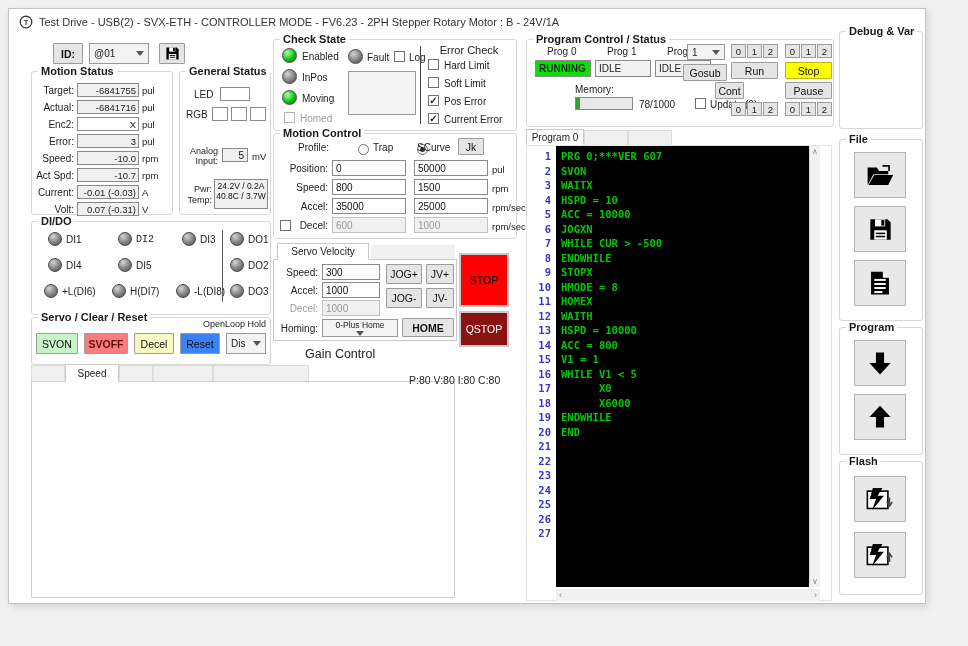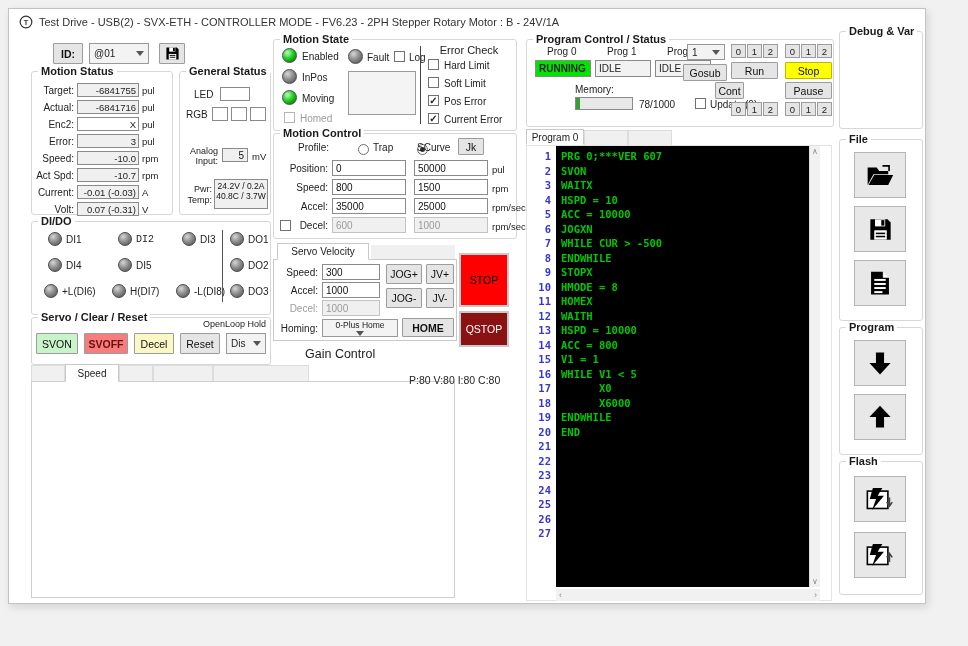--- a/index.html
+++ b/index.html
@@ -203,36 +203,36 @@
     <div class="led abs" style="left:198px;top:62px;width:14px;height:14px;"></div>
       <div class="lbl" style="left:216px;top:64px;">DO3</div>
   </div>
 
   <div class="group" style="left:22px;top:308px;width:238px;height:46px;">
     <div class="glabel">Servo / Clear / Reset</div>
     <div class="lbl sm" style="left:138px;top:1px;width:96px;text-align:right;">OpenLoop Hold</div>
     <div class="btn" style="left:4px;top:15px;width:42px;height:21px;background:#c9f3c9;">SVON</div>
     <div class="btn" style="left:52px;top:15px;width:44px;height:21px;background:#f47d7d;color:#6b0c0c;font-weight:700;">SVOFF</div>
     <div class="btn" style="left:102px;top:15px;width:40px;height:21px;background:#fbf8c5;">Decel</div>
-    <div class="btn" style="left:148px;top:15px;width:40px;height:21px;background:#e5e5e5;">Reset</div>
+    <div class="btn" style="left:148px;top:15px;width:40px;height:21px;background:#3b82f6;">Reset</div>
     <div class="combo" style="left:194px;top:15px;width:40px;height:21px;">
       <span>Dis</span>
       <span class="tri"></span>
     </div>
   </div>
 
   <div class="tab" style="left:22px;top:356px;width:34px;height:17px;"></div>
   <div class="tab sel" style="left:56px;top:355px;width:54px;height:18px;">Speed</div>
   <div class="tab" style="left:110px;top:356px;width:34px;height:17px;"></div>
   <div class="tab" style="left:144px;top:356px;width:60px;height:17px;"></div>
   <div class="tab" style="left:204px;top:356px;width:96px;height:17px;"></div>
   <div class="abs" style="left:22px;top:372px;width:424px;height:217px;background:#fff;border:1px solid #cfcfcf;box-sizing:border-box;"></div>
 
   <div class="group" style="left:264px;top:30px;width:242px;height:90px;">
-    <div class="glabel">Motion State</div>
+    <div class="glabel">Check State</div>
     <div class="led on abs" style="left:8px;top:8px;width:15px;height:15px;"></div>
       <div class="lbl" style="left:28px;top:11px;">Enabled</div>
     <div class="led abs" style="left:8px;top:29px;width:15px;height:15px;"></div>
       <div class="lbl" style="left:28px;top:32px;">InPos</div>
     <div class="led on abs" style="left:8px;top:50px;width:15px;height:15px;"></div>
       <div class="lbl" style="left:28px;top:53px;">Moving</div>
     <span class="cb abs" style="left:10px;top:72px;border-color:#b5b5b5;">
         <span class="mark"></span>
       </span>
     <div class="lbl dim" style="left:26px;top:73px;">Homed</div>

